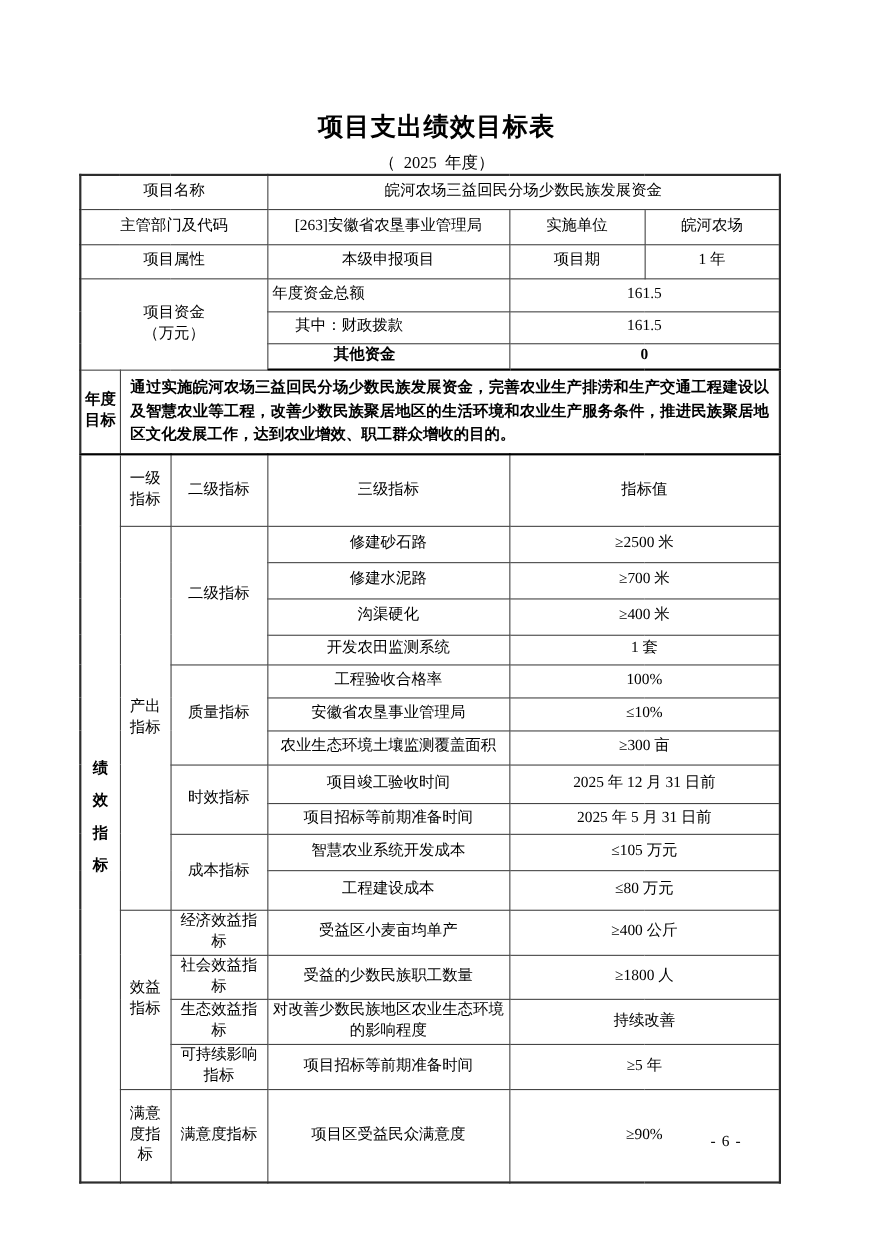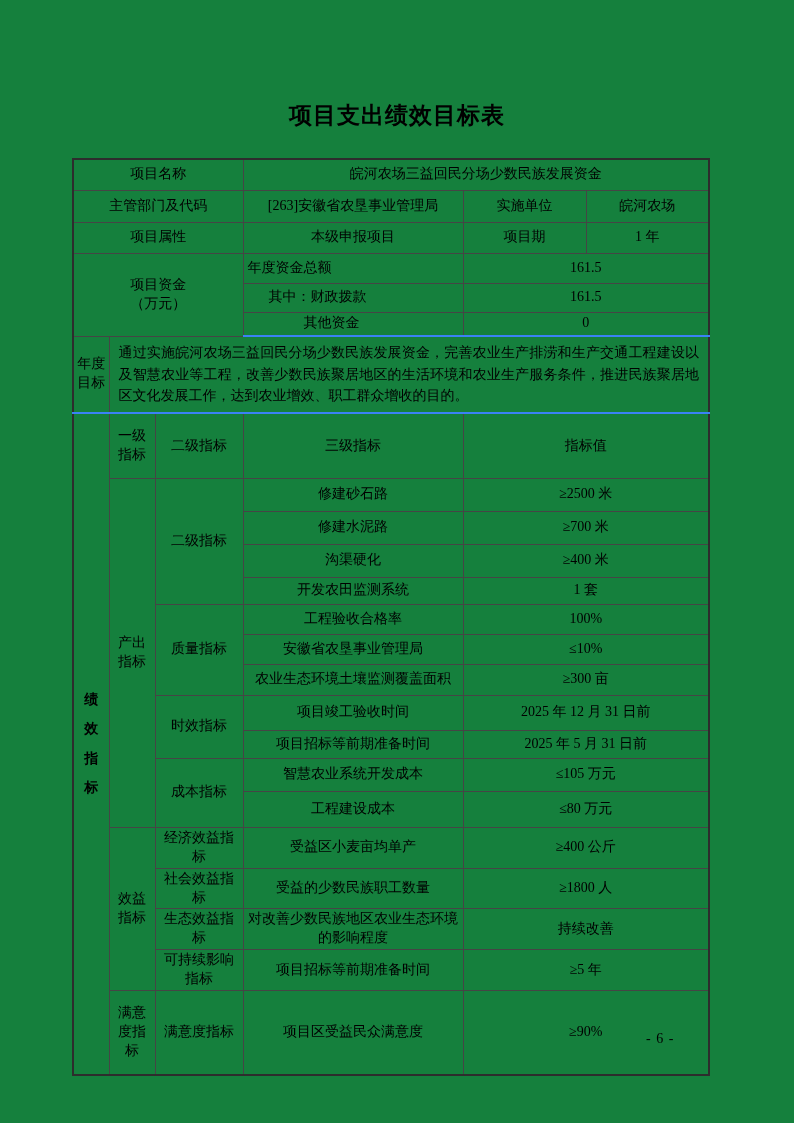--- a/index.html
+++ b/index.html
@@ -1,19 +1,19 @@
 <!DOCTYPE html>
 <html><head>
 <meta charset="utf-8">
 <style>
   html,body{margin:0;padding:0;background:#e8e8e8;}
   .page{
     position:relative;
     width:794px;height:1123px;
-    background:#15803d;
+    background:#ffffff;
     margin:0 auto;
     overflow:hidden;
     font-family:"Liberation Serif","DejaVu Serif",serif;
     color:#000;
   }
   .doc-title{
     position:absolute;top:100px;left:0;width:100%;
     margin:0;text-align:center;
     font-family:"Liberation Sans","DejaVu Sans",sans-serif;
     font-weight:700;font-size:23px;letter-spacing:1px;
@@ -28,21 +28,21 @@
     border-collapse:collapse;
     border:2px solid #2d2d2d;
   }
   td{
     border:1px solid #454545;
     text-align:center;vertical-align:middle;
     font-size:14px;line-height:1.35;
     padding:1px 4px;overflow:hidden;
     word-break:break-all;
   }
-  td.thick-b{border-bottom:2px solid #3b82f6;}
+  td.thick-b{border-bottom:2px solid #000000;font-weight:bold;}
   td.fund-name{text-align:left;}
   td.ind1{padding-left:4px;font-family:Liberation Serif, serif;}
   td.ind2{padding-left:25px;}
   td.ind3{padding-left:60px;}
   td.prewrap{white-space:pre-line;}
   td.goal-text{
     text-align:justify;padding:5px 9px;line-height:1.55;
   }
   td.narrow{padding:13px 2px;}
   .vlabel{
@@ -53,20 +53,21 @@
     position:absolute;top:1031px;left:646px;
     font-size:14px;letter-spacing:1px;white-space:pre;
   }
 </style>
 </head>
 <body>
 
 <div class="page">
 
   <h1 class="doc-title">项目支出绩效目标表</h1>
+  <div class="doc-subtitle">（  2025  年度）</div>
 
   <table class="main">
     <colgroup>
       <col style="width:36px">
         <col style="width:46px">
         <col style="width:88px">
       <col style="width:220px">
         <col style="width:123px">
         <col style="width:123px">
     </colgroup>

